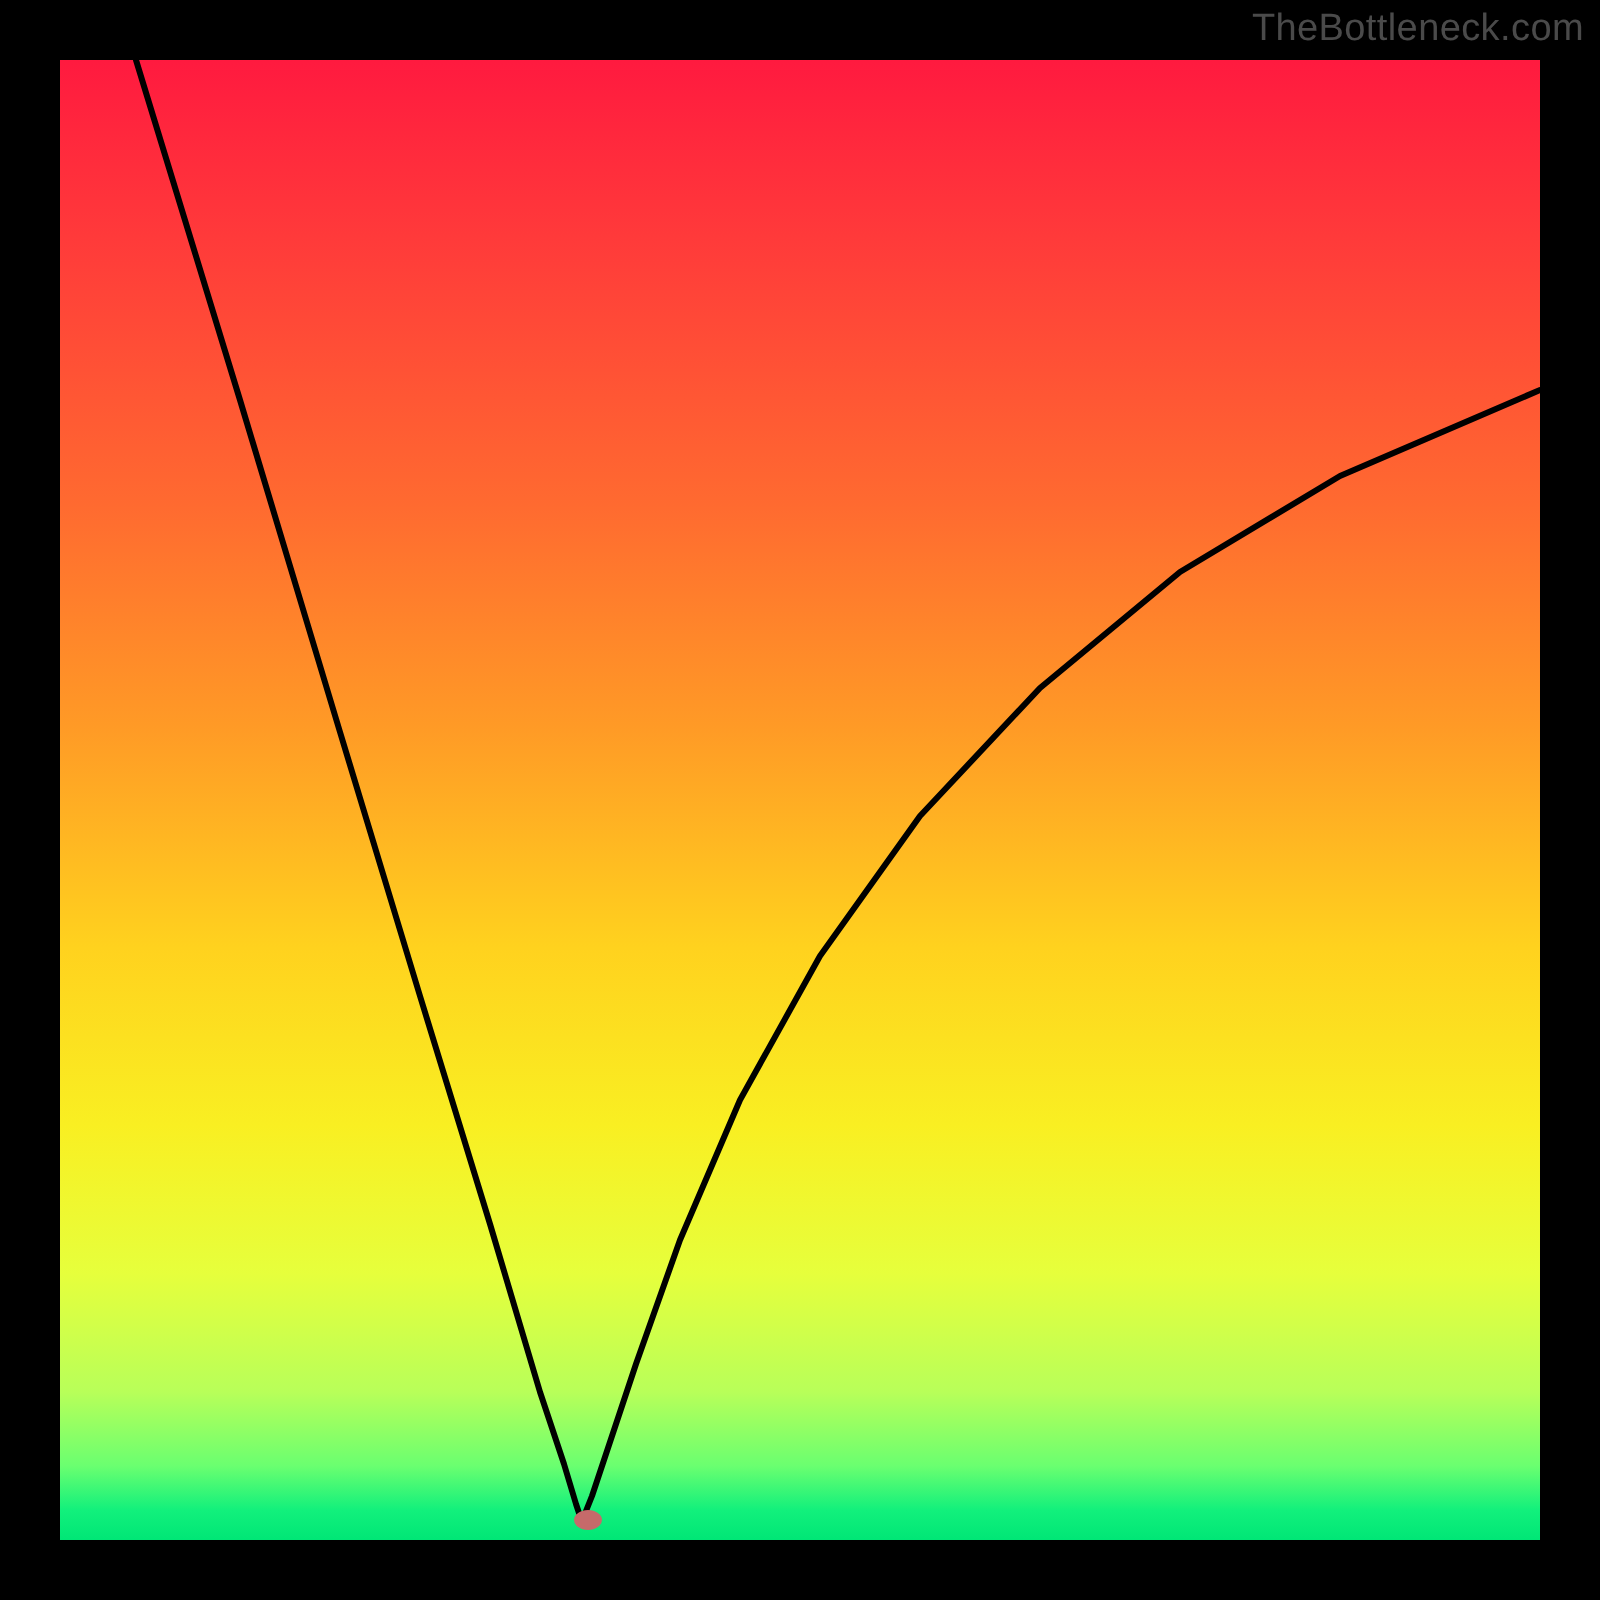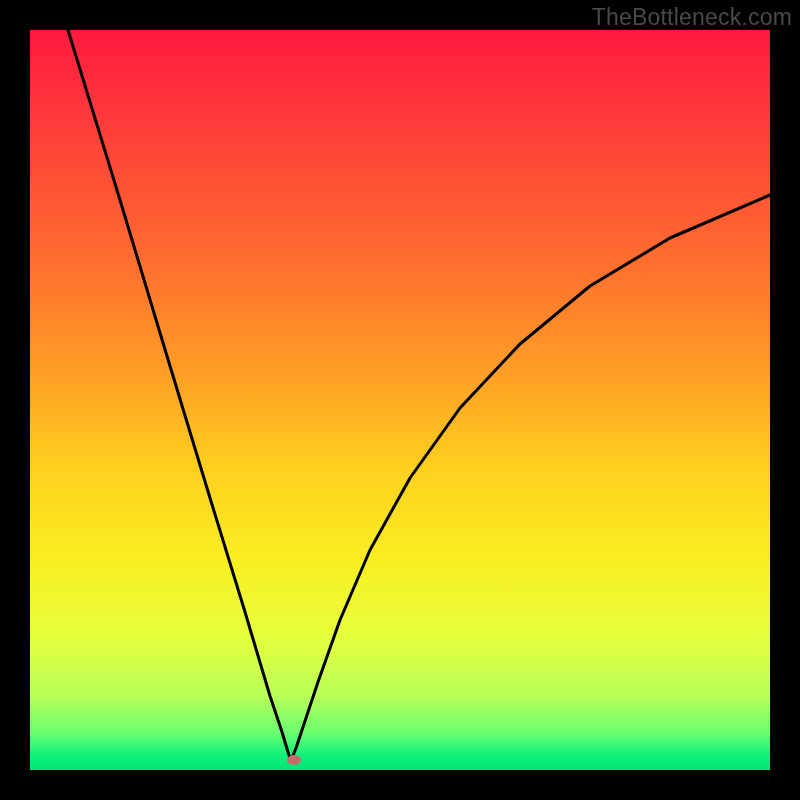--- a/index.html
+++ b/index.html
@@ -62,21 +62,21 @@
     height: 10px;
     background: #c66a6a;
     border-radius: 50% / 50%;
     transform: translate(-50%, -50%);
   }
   .attribution {
     position: absolute;
     top: 4px;
     right: 8px;
     color: #4a4a4a;
-    font-size: 23px;
+    font-size: 19px;
     font-weight: 500;
     letter-spacing: 0.2px;
     user-select: none;
   }
 </style>
 </head>
 <body>
 
 <div class="frame">
   <div class="plot">

